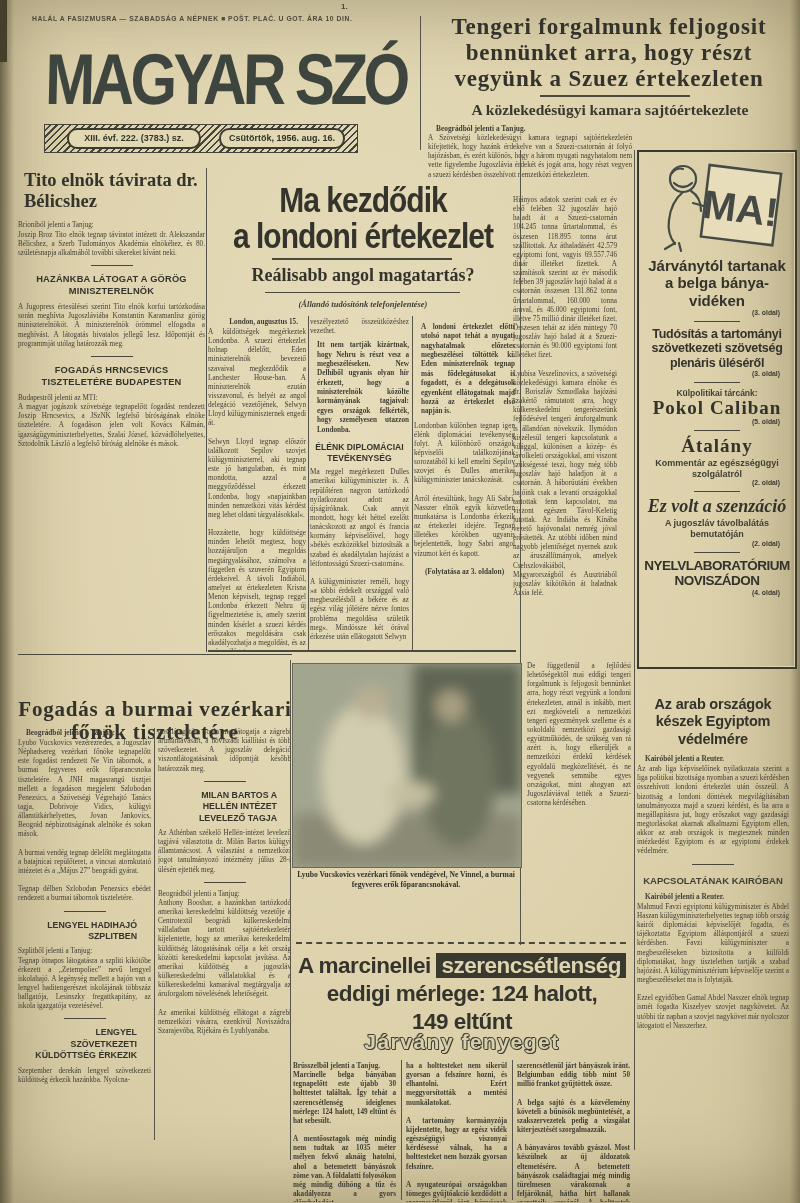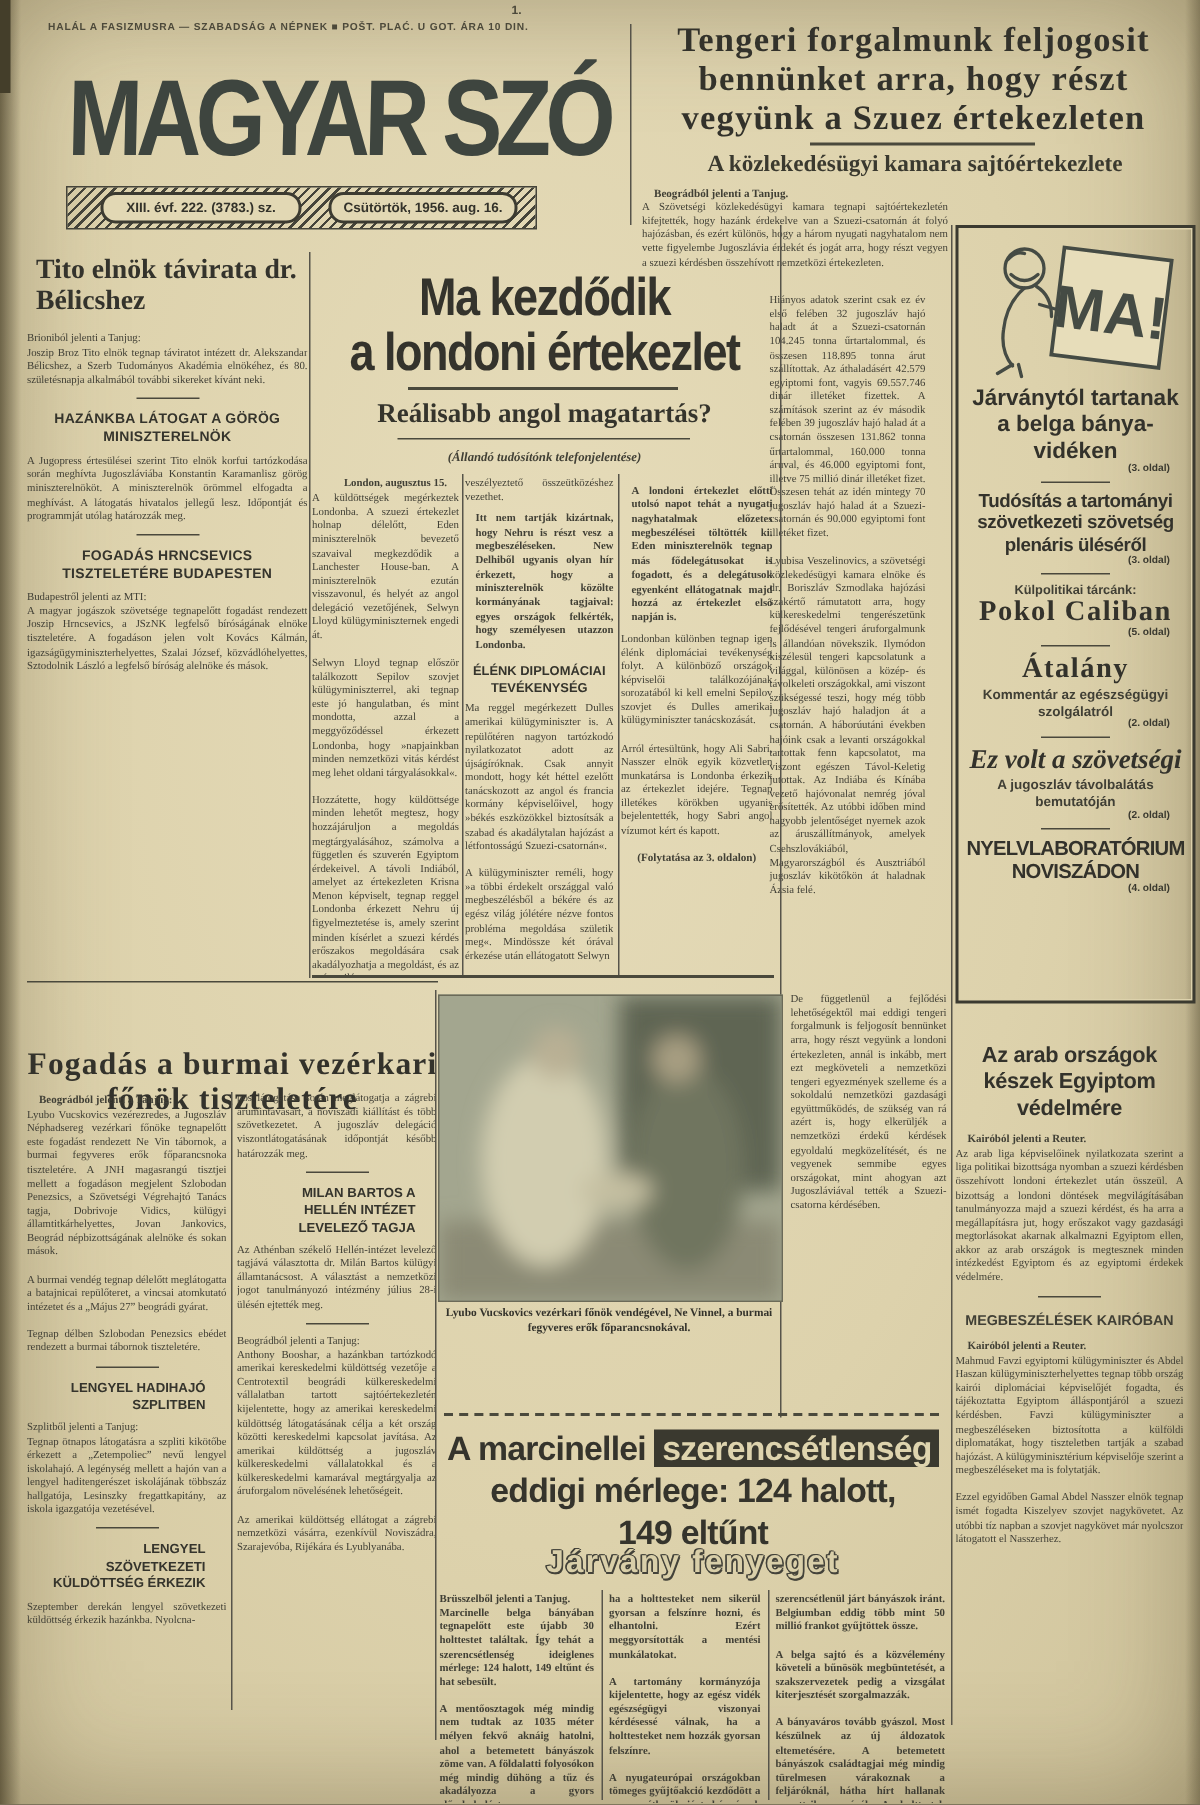--- a/index.html
+++ b/index.html
@@ -214,37 +214,37 @@
       <div class="page-ref">(5. oldal)</div>
     </div>
     <div class="tsep"></div>
     <div>
       <div class="t-serif">Átalány</div>
       <div class="t-sub">Kommentár az egészségügyi szolgálatról</div>
       <div class="page-ref">(2. oldal)</div>
     </div>
     <div class="tsep"></div>
     <div>
-      <div class="t-serif-it">Ez volt a szövetségi</div>
+      <div class="t-serif-it">Ez volt a szenzáció</div>
       <div class="t-sub">A jugoszláv távolbalátás bemutatóján</div>
       <div class="page-ref">(2. oldal)</div>
     </div>
     <div class="tsep"></div>
     <div>
       <div class="t-caps">NYELVLABORATÓRIUM NOVISZÁDON</div>
       <div class="page-ref">(4. oldal)</div>
     </div>
   </div>
 
   <div class="abs sidebar-low">
     <div class="arab-head">Az arab országok készek Egyiptom védelmére</div>
     <div class="sb-dl">Kairóból jelenti a Reuter.</div>
     <div class="bodytext">Az arab liga képviselőinek nyilatkozata szerint a liga politikai bizottsága nyomban a szuezi kérdésben összehívott londoni értekezlet után összeül. A bizottság a londoni döntések megvilágításában tanulmányozza majd a szuezi kérdést, és ha arra a megállapításra jut, hogy erőszakot vagy gazdasági megtorlásokat akarnak alkalmazni Egyiptom ellen, akkor az arab országok is megtesznek minden intézkedést Egyiptom és az egyiptomi érdekek védelmére.</div>
     <div class="sep"></div>
-    <div class="kairo-head">MEGBESZÉLÉSEK KAIRÓBAN</div>
+    <div class="kairo-head">KAPCSOLATÁNAK KAIRÓBAN</div>
     <div class="sb-dl">Kairóból jelenti a Reuter.</div>
     <div class="bodytext">Mahmud Favzi egyiptomi külügyminiszter és Abdel Haszan külügyminiszterhelyettes tegnap több ország kairói diplomáciai képviselőjét fogadta, és tájékoztatta Egyiptom álláspontjáról a szuezi kérdésben. Favzi külügyminiszter a megbeszéléseken biztosította a külföldi diplomatákat, hogy tiszteletben tartják a szabad hajózást. A külügyminisztérium képviselője szerint a megbeszéléseket ma is folytatják.
 
 Ezzel egyidőben Gamal Abdel Nasszer elnök tegnap ismét fogadta Kiszelyev szovjet nagykövetet. Az utóbbi tíz napban a szovjet nagykövet már nyolcszor látogatott el Nasszerhez.</div>
   </div>
 
   <div class="abs hrule thin" style="left:18px;top:654px;width:274px;"></div>
   <div class="abs burma-head">Fogadás a burmai vezérkari főnök tiszteletére</div>
   <div class="abs bcol bcol1">
     <div class="sb-dl">Beográdból jelenti a Tanjug:</div>

